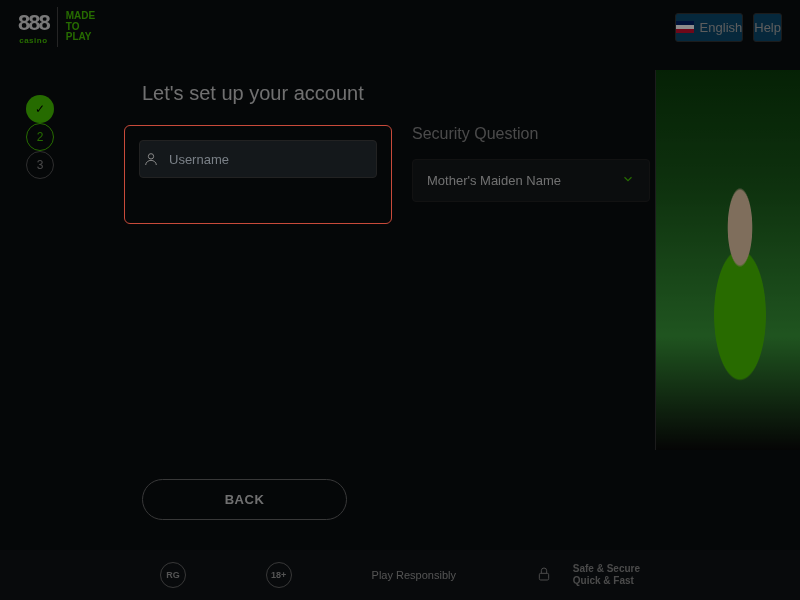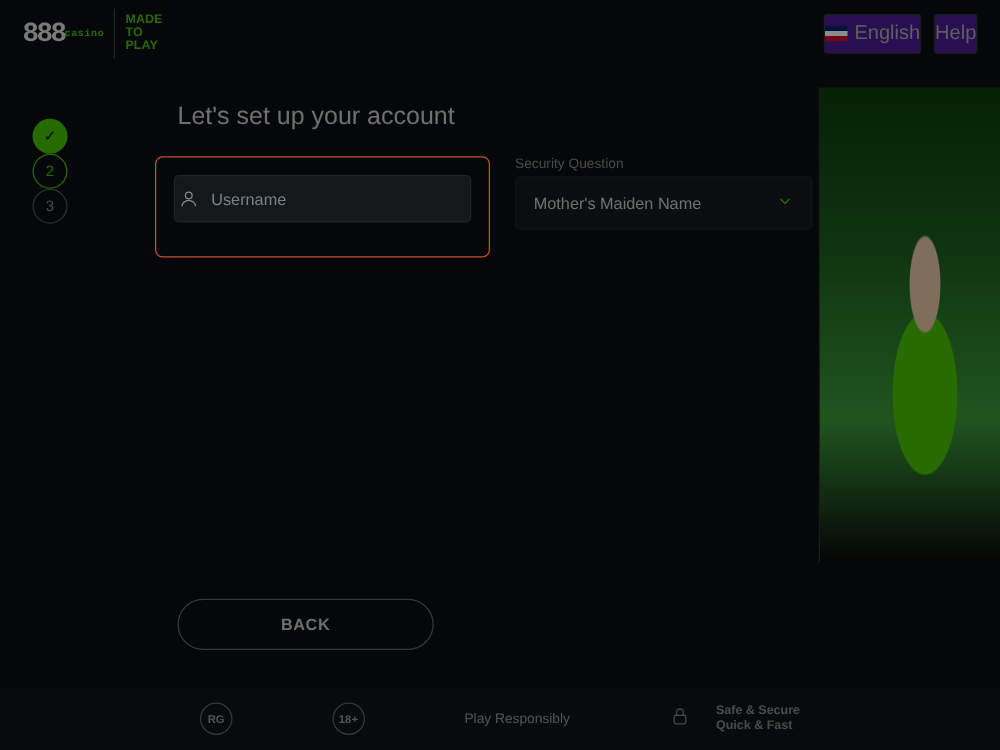--- a/index.html
+++ b/index.html
@@ -26,23 +26,22 @@
   padding: 12px 18px;
   height: 54px;
 }
 .logo {
   display: flex;
   align-items: center;
   gap: 2px;
 }
 .logo-888 {
   display: flex;
-  flex-direction: row;
-  align-items: center;
-  font-family: Liberation Mono, monospace;
+  flex-direction: column;
+  align-items: center;
 }
 .logo-888-num {
   font-size: 22px;
   font-weight: 900;
   color: #ddd;
   letter-spacing: -2px;
 }
 .logo-888-sub {
   font-size: 8px;
   color: #46c400;
@@ -51,24 +50,24 @@
 }
 .logo-divider { width: 1px; height: 40px; background: #444; margin: 0 6px; }
 .logo-tag {
   font-size: 10px;
   color: #46c400;
   font-weight: 700;
   line-height: 1.05;
 }
 .header-right { display: flex; gap: 10px; align-items: center; }
 .lang-btn, .help-btn {
-  background: #4c1d95;
+  background: #0c4a6e;
   border: 1px solid #333;
   color: #aaa;
-  font-size: 16px;
+  font-size: 13px;
   padding: 6px 0;
   border-radius: 3px;
   display: flex;
   align-items: center;
   gap: 6px;
   cursor: pointer;
 }
 .flag-icon {
   width: 18px;
   height: 12px;
@@ -149,23 +148,23 @@
   flex: 1;
   background: transparent;
   border: none;
   color: #ccc;
   font-size: 13px;
   outline: none;
 }
 .field input::placeholder { color: #7a8087; }
 .field-icon { color: #888; display:flex; }
 .label {
-  font-size: 11px;
+  font-size: 16px;
   color: #888;
-  margin-bottom: 4px;
+  margin-bottom: 16px;
   display: block;
 }
 .select {
   background: #14181b;
   border: 1px solid #222;
   border-radius: 4px;
   padding: 12px 14px;
   color: #ccc;
   font-size: 13px;
   display: flex;

